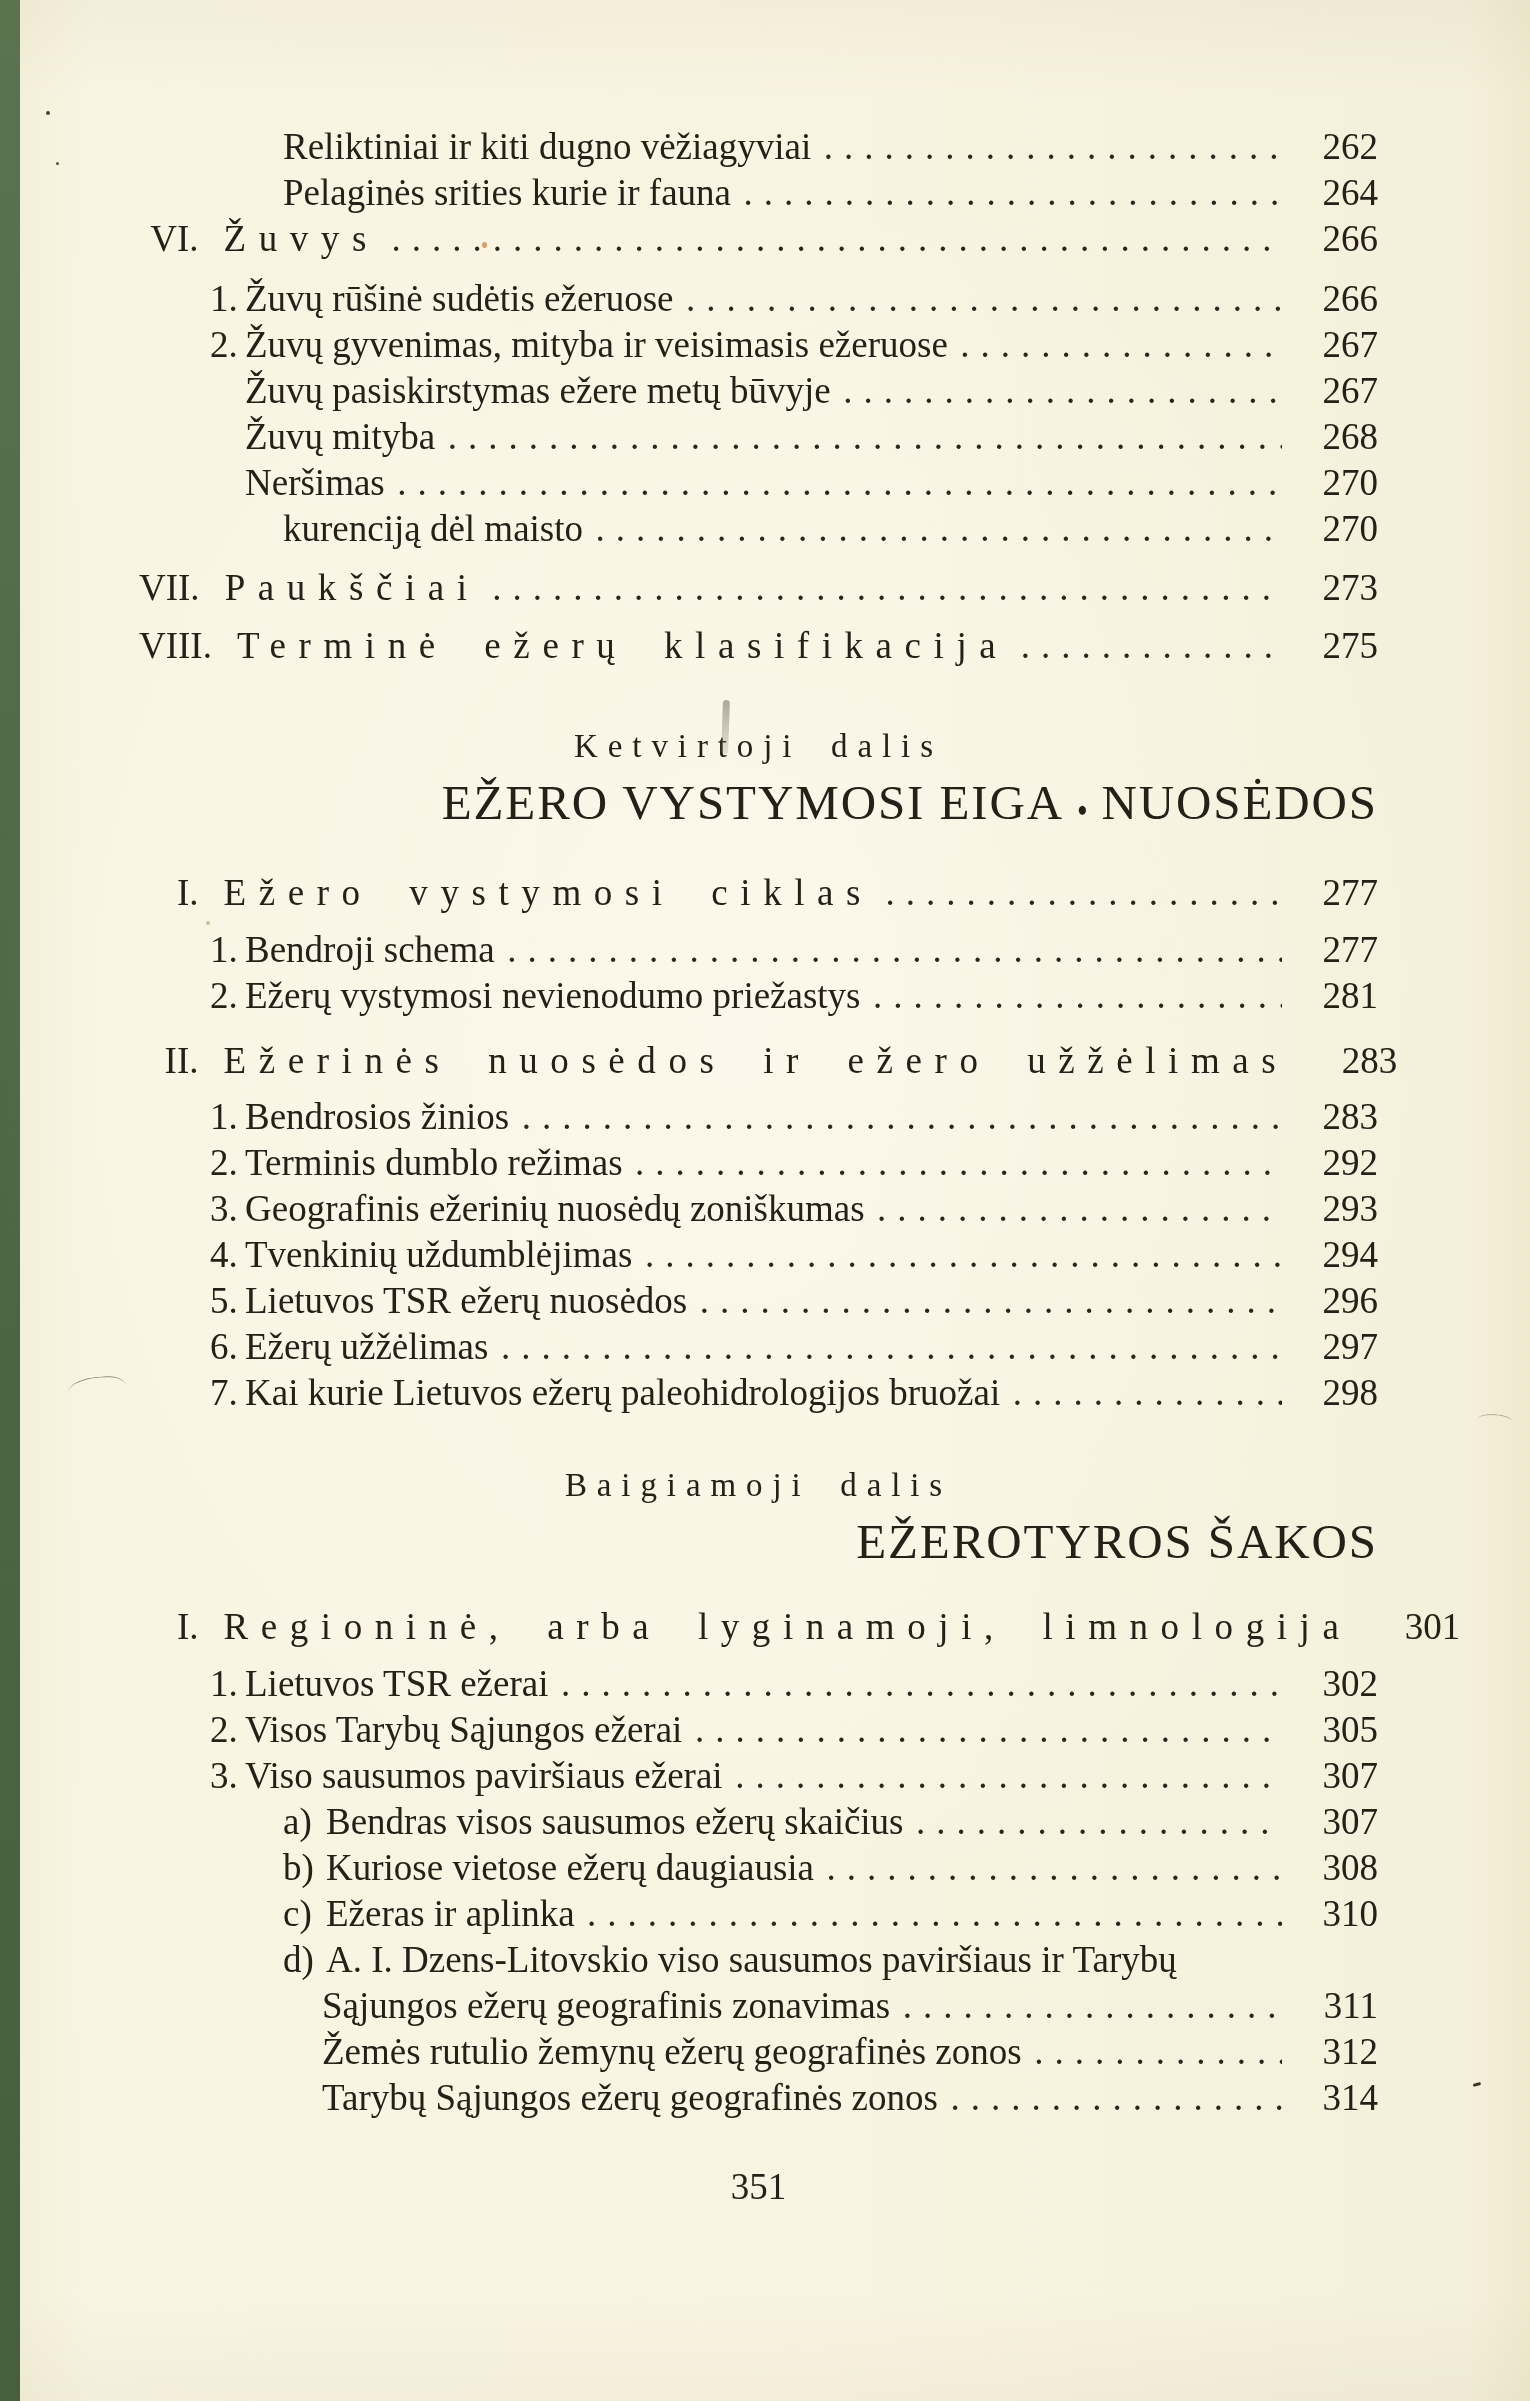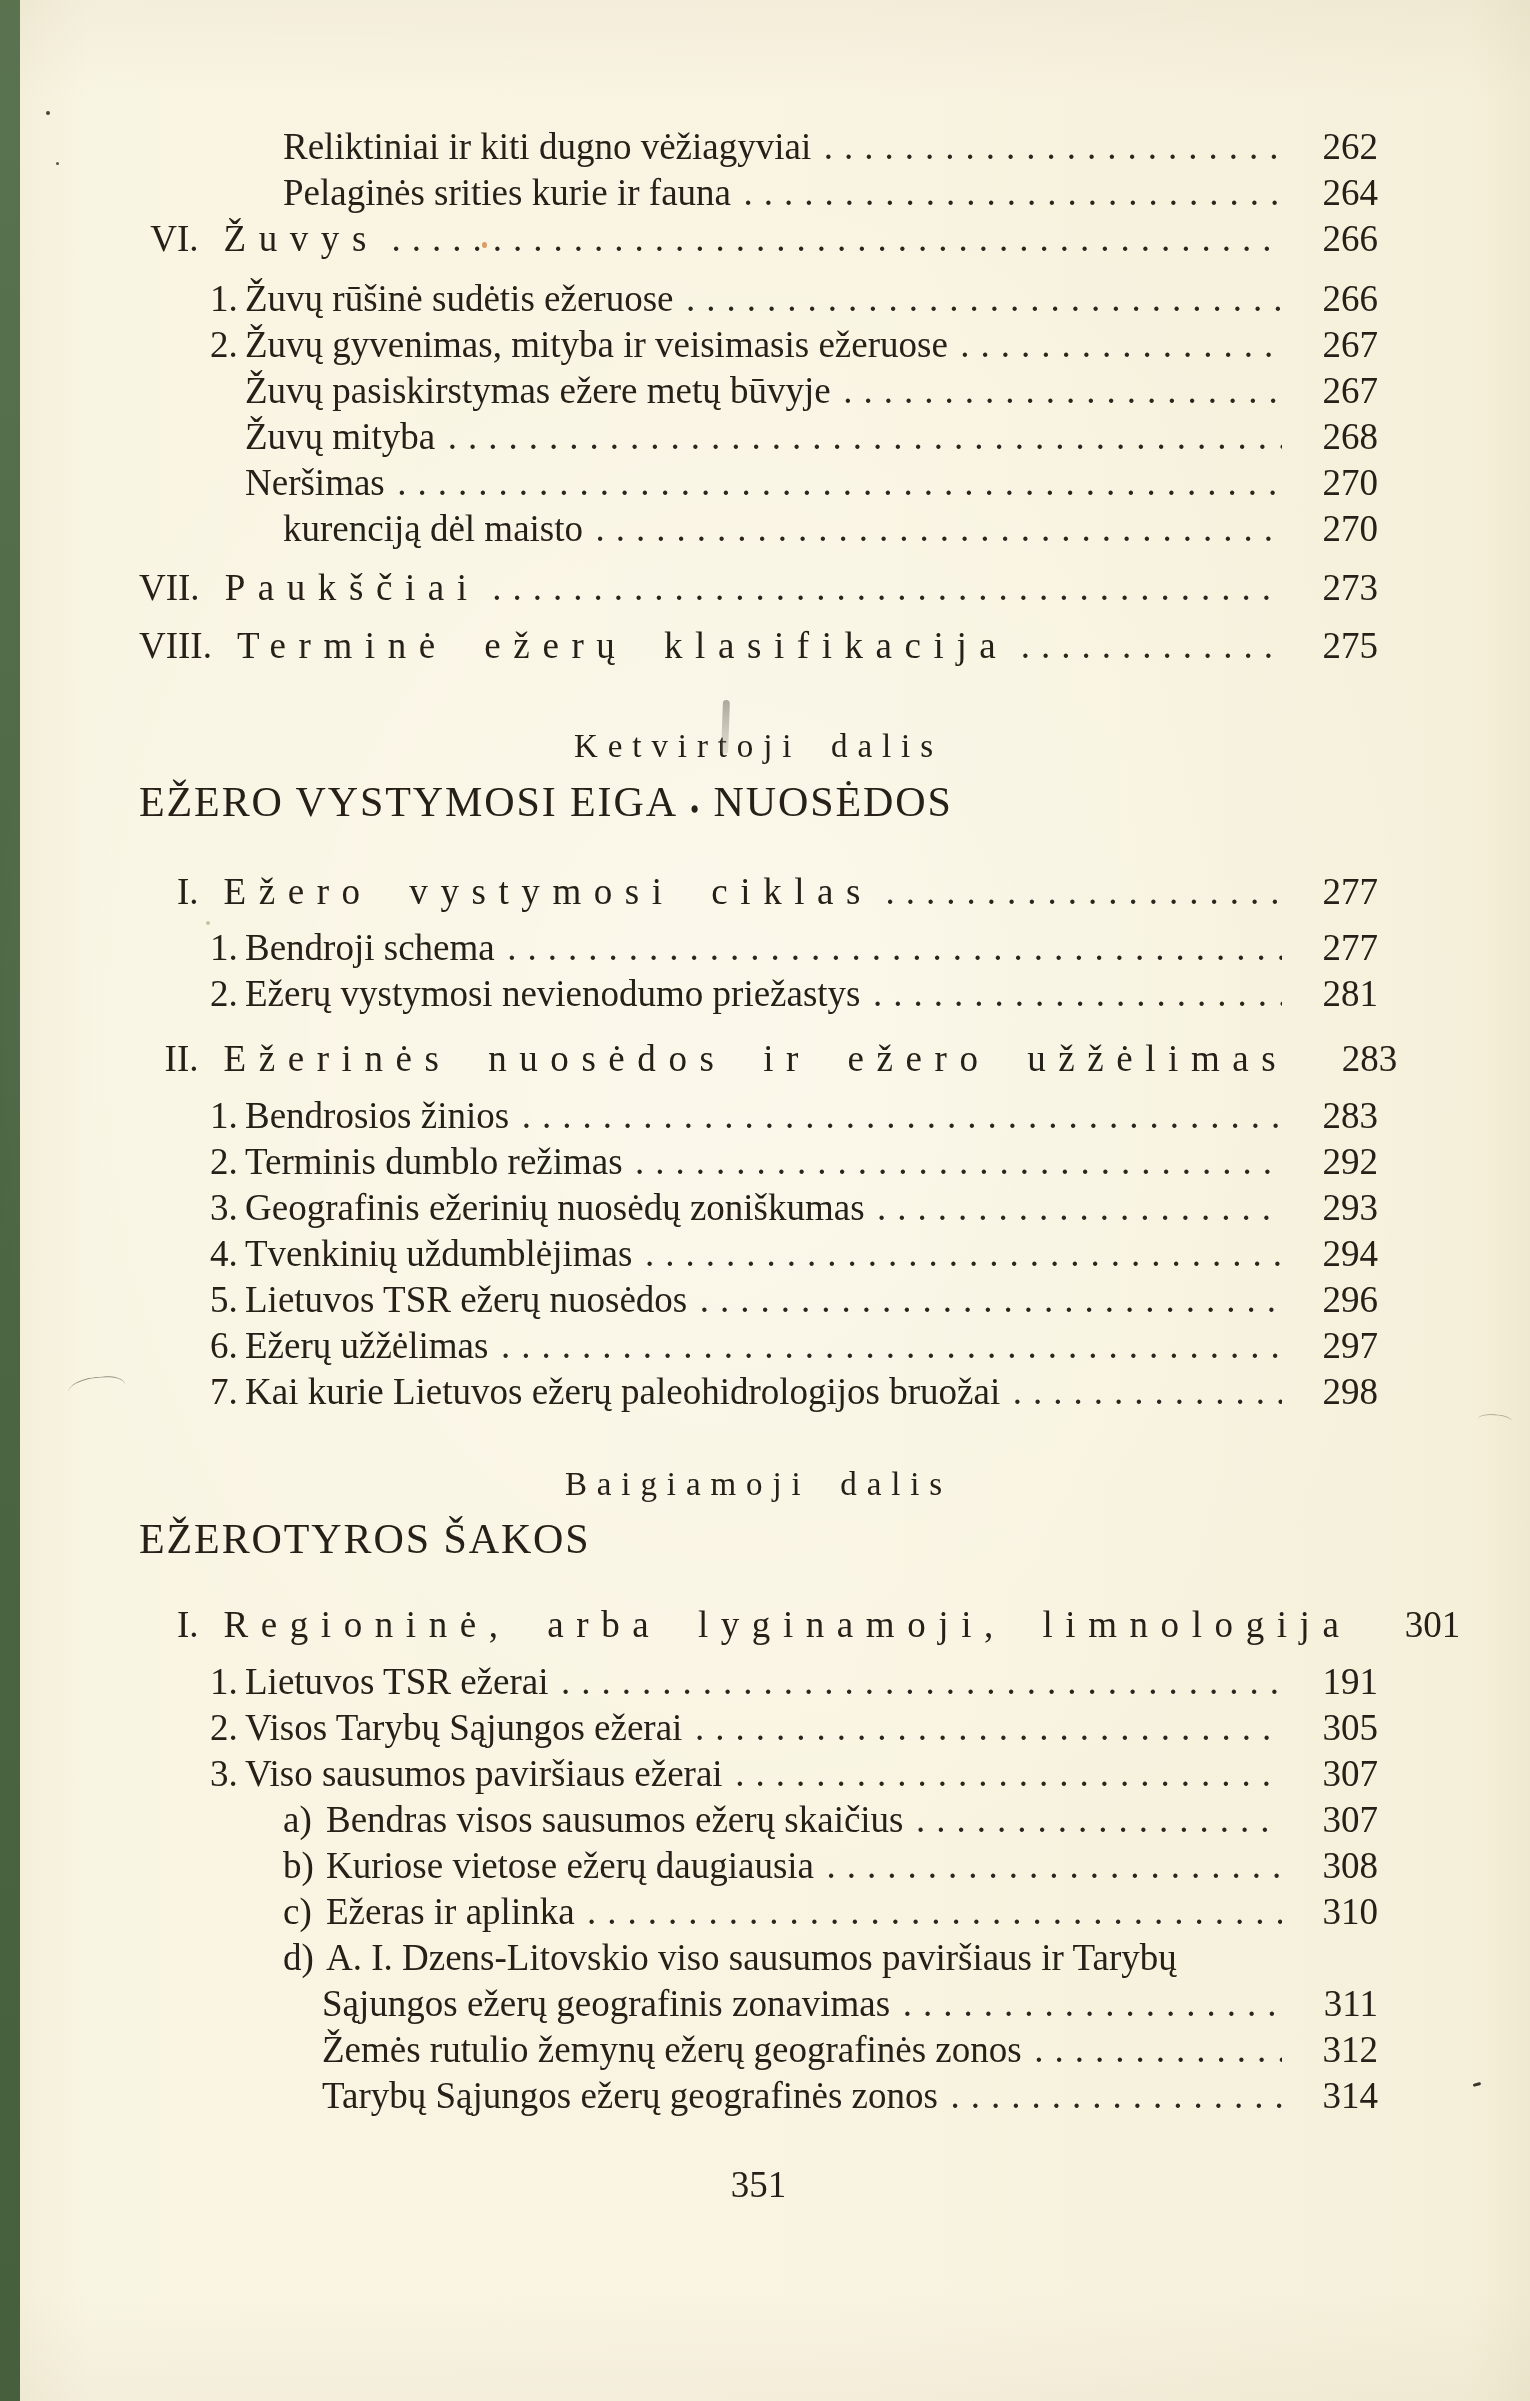--- a/index.html
+++ b/index.html
@@ -51,21 +51,21 @@
   .leader::after {
     content: "........................................................................................................................";
     letter-spacing: 11px;
   }
   .pg { flex: none; min-width: 82px; text-align: right; }
   .kicker {
     text-align: center; font-size: 33px; line-height: 46px;
     letter-spacing: 0.30em; word-spacing: 0.35em;
   }
   .big-title {
-    text-align: left; font-size: 42px; line-height: 53px;
+    text-align: right; font-size: 49px; line-height: 53px;
     letter-spacing: 1.9px;
   }
   .bullet {
     display: inline-block; font-size: 0.42em;
     vertical-align: 0.14em; margin: 0 11.5px;
     transform: scaleX(0.82);
   }
   .folio { text-align: center; font-size: 37px; line-height: 46px; }
   .g250 { margin-top: 120px; }
   .g22 { margin-top: 10.6px; }
@@ -274,21 +274,21 @@
       <span class="num">I.</span>
       <span class="lbl spaced">Regioninė, arba lyginamoji, limnologija</span>
       <span class="leader"></span>
       <span class="pg">301</span>
     </div>
 
     <div class="row lv-num g22">
       <span class="num">1.</span>
       <span class="lbl">Lietuvos TSR ežerai</span>
       <span class="leader"></span>
-      <span class="pg">191</span>
+      <span class="pg">302</span>
     </div>
 
     <div class="row lv-num">
       <span class="num">2.</span>
       <span class="lbl">Visos Tarybų Sąjungos ežerai</span>
       <span class="leader"></span>
       <span class="pg">305</span>
     </div>
 
     <div class="row lv-num">

